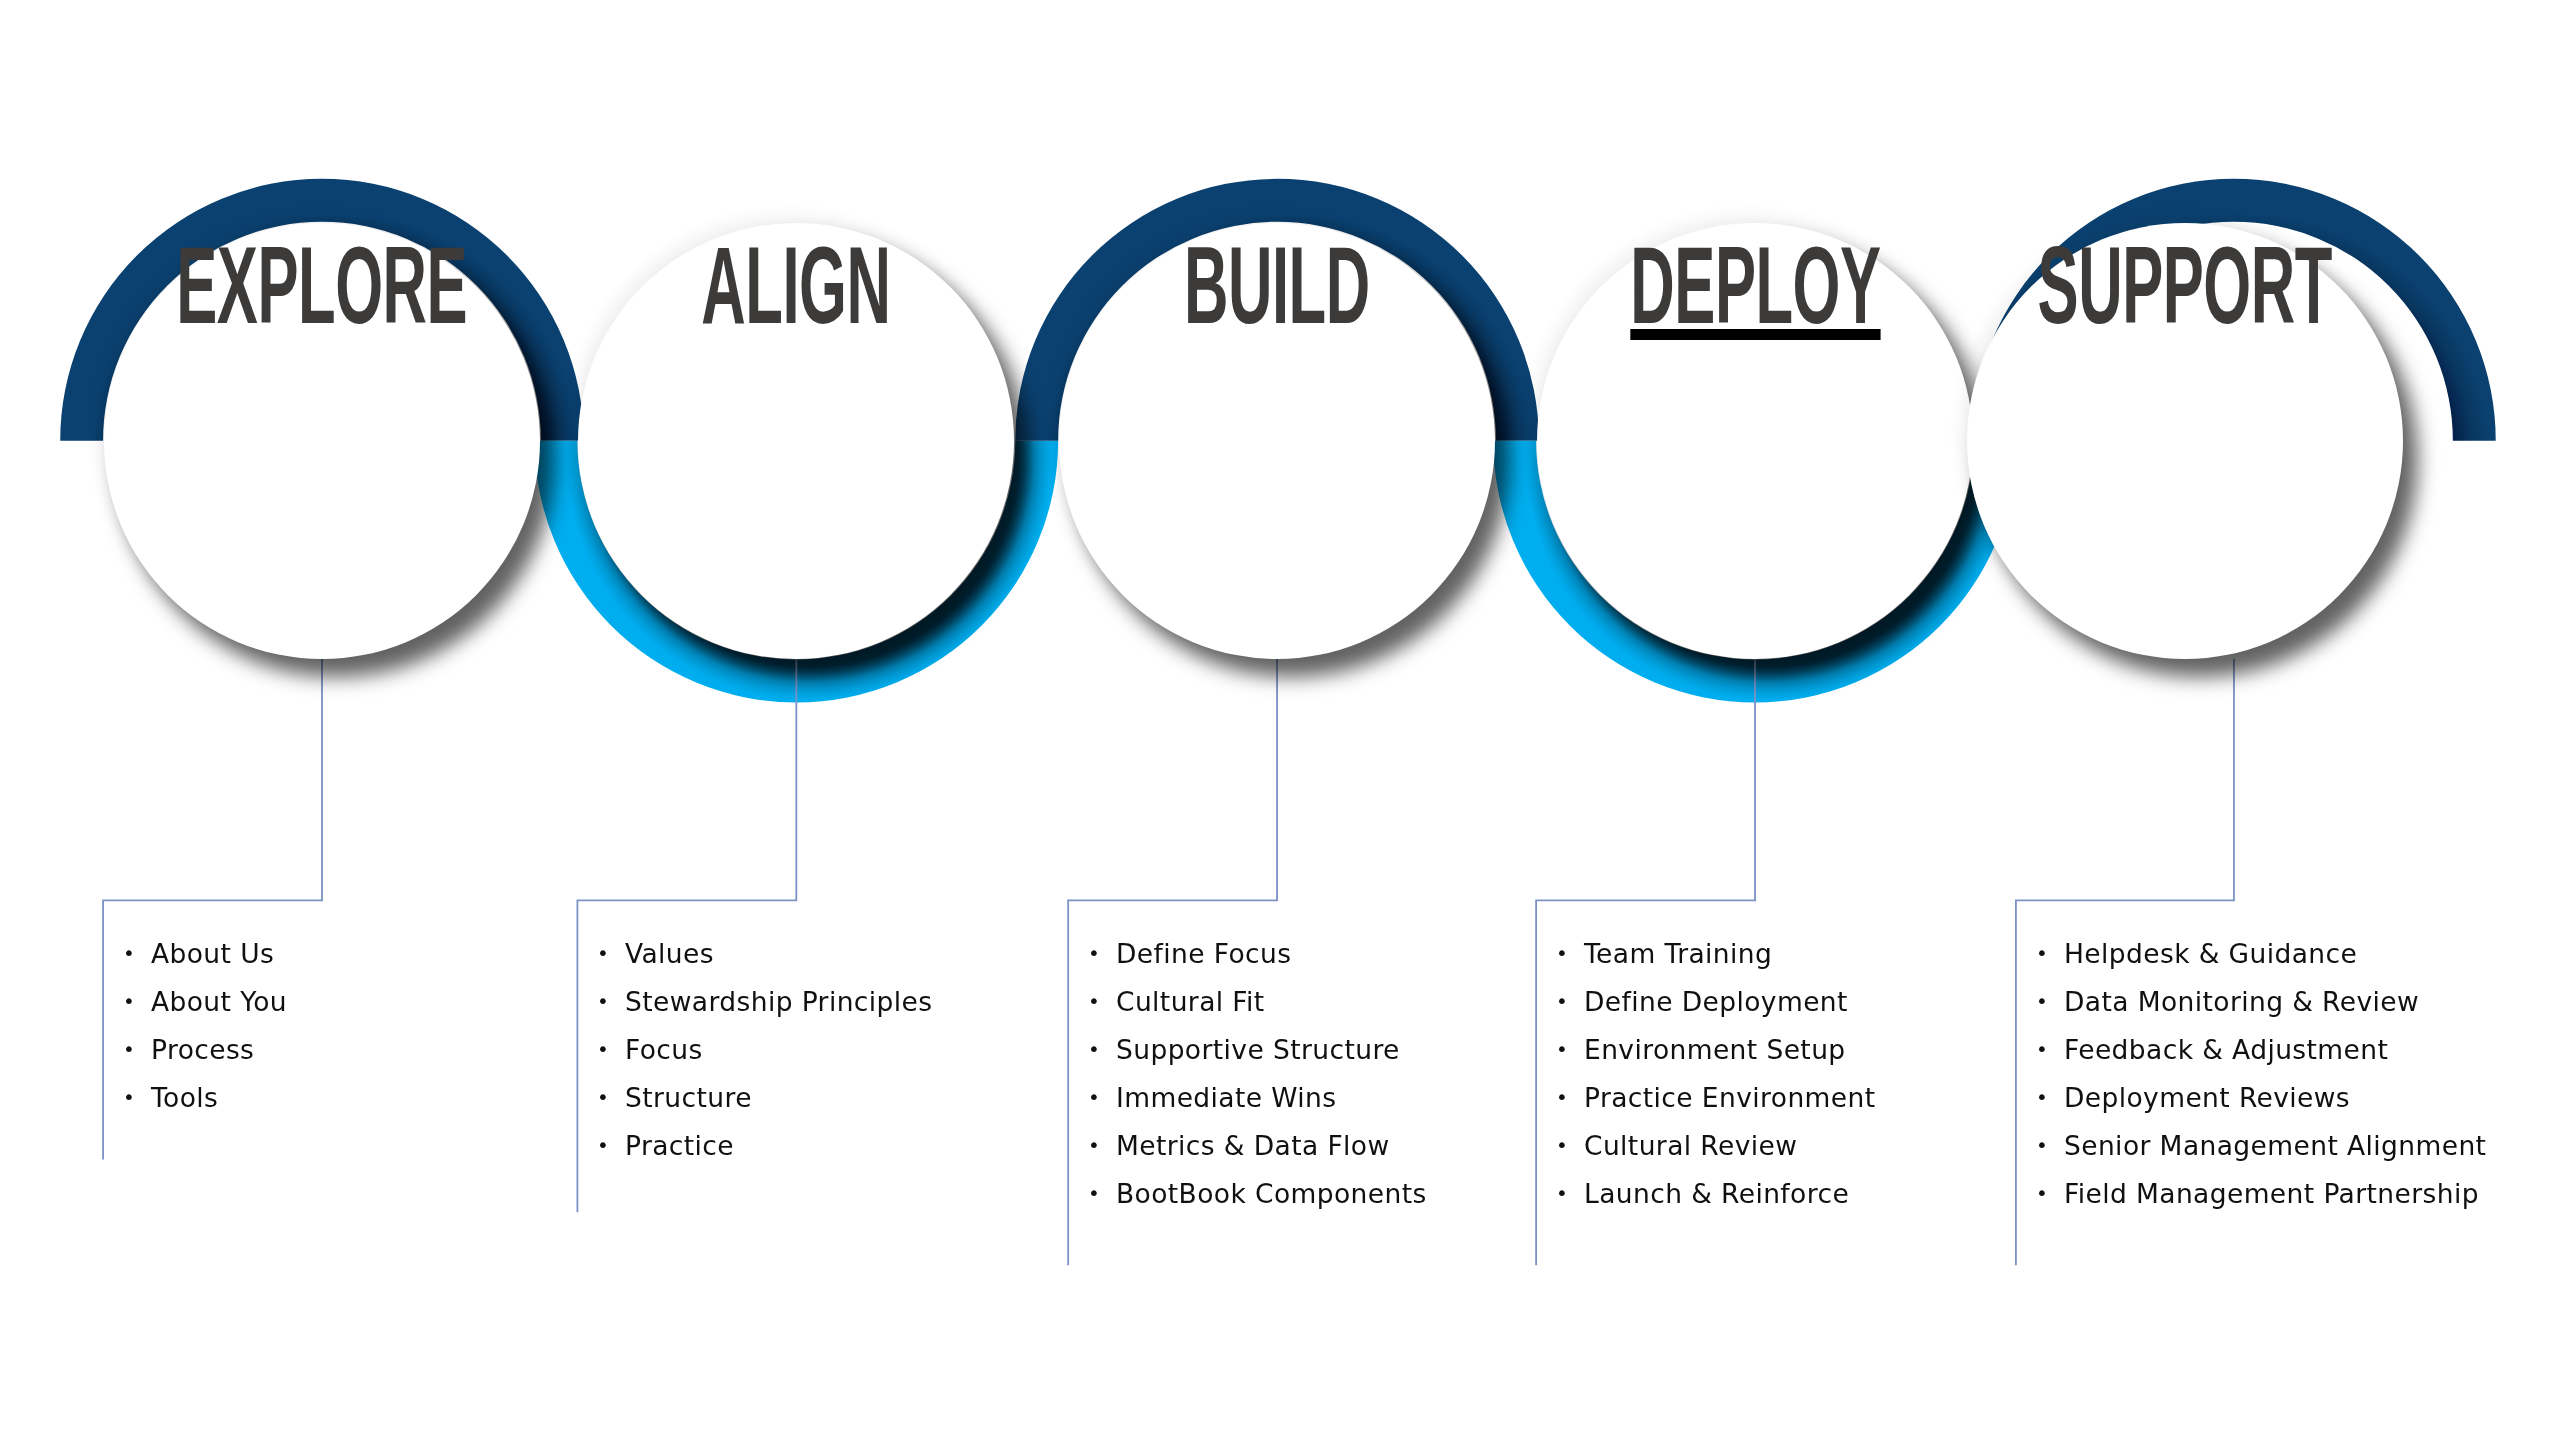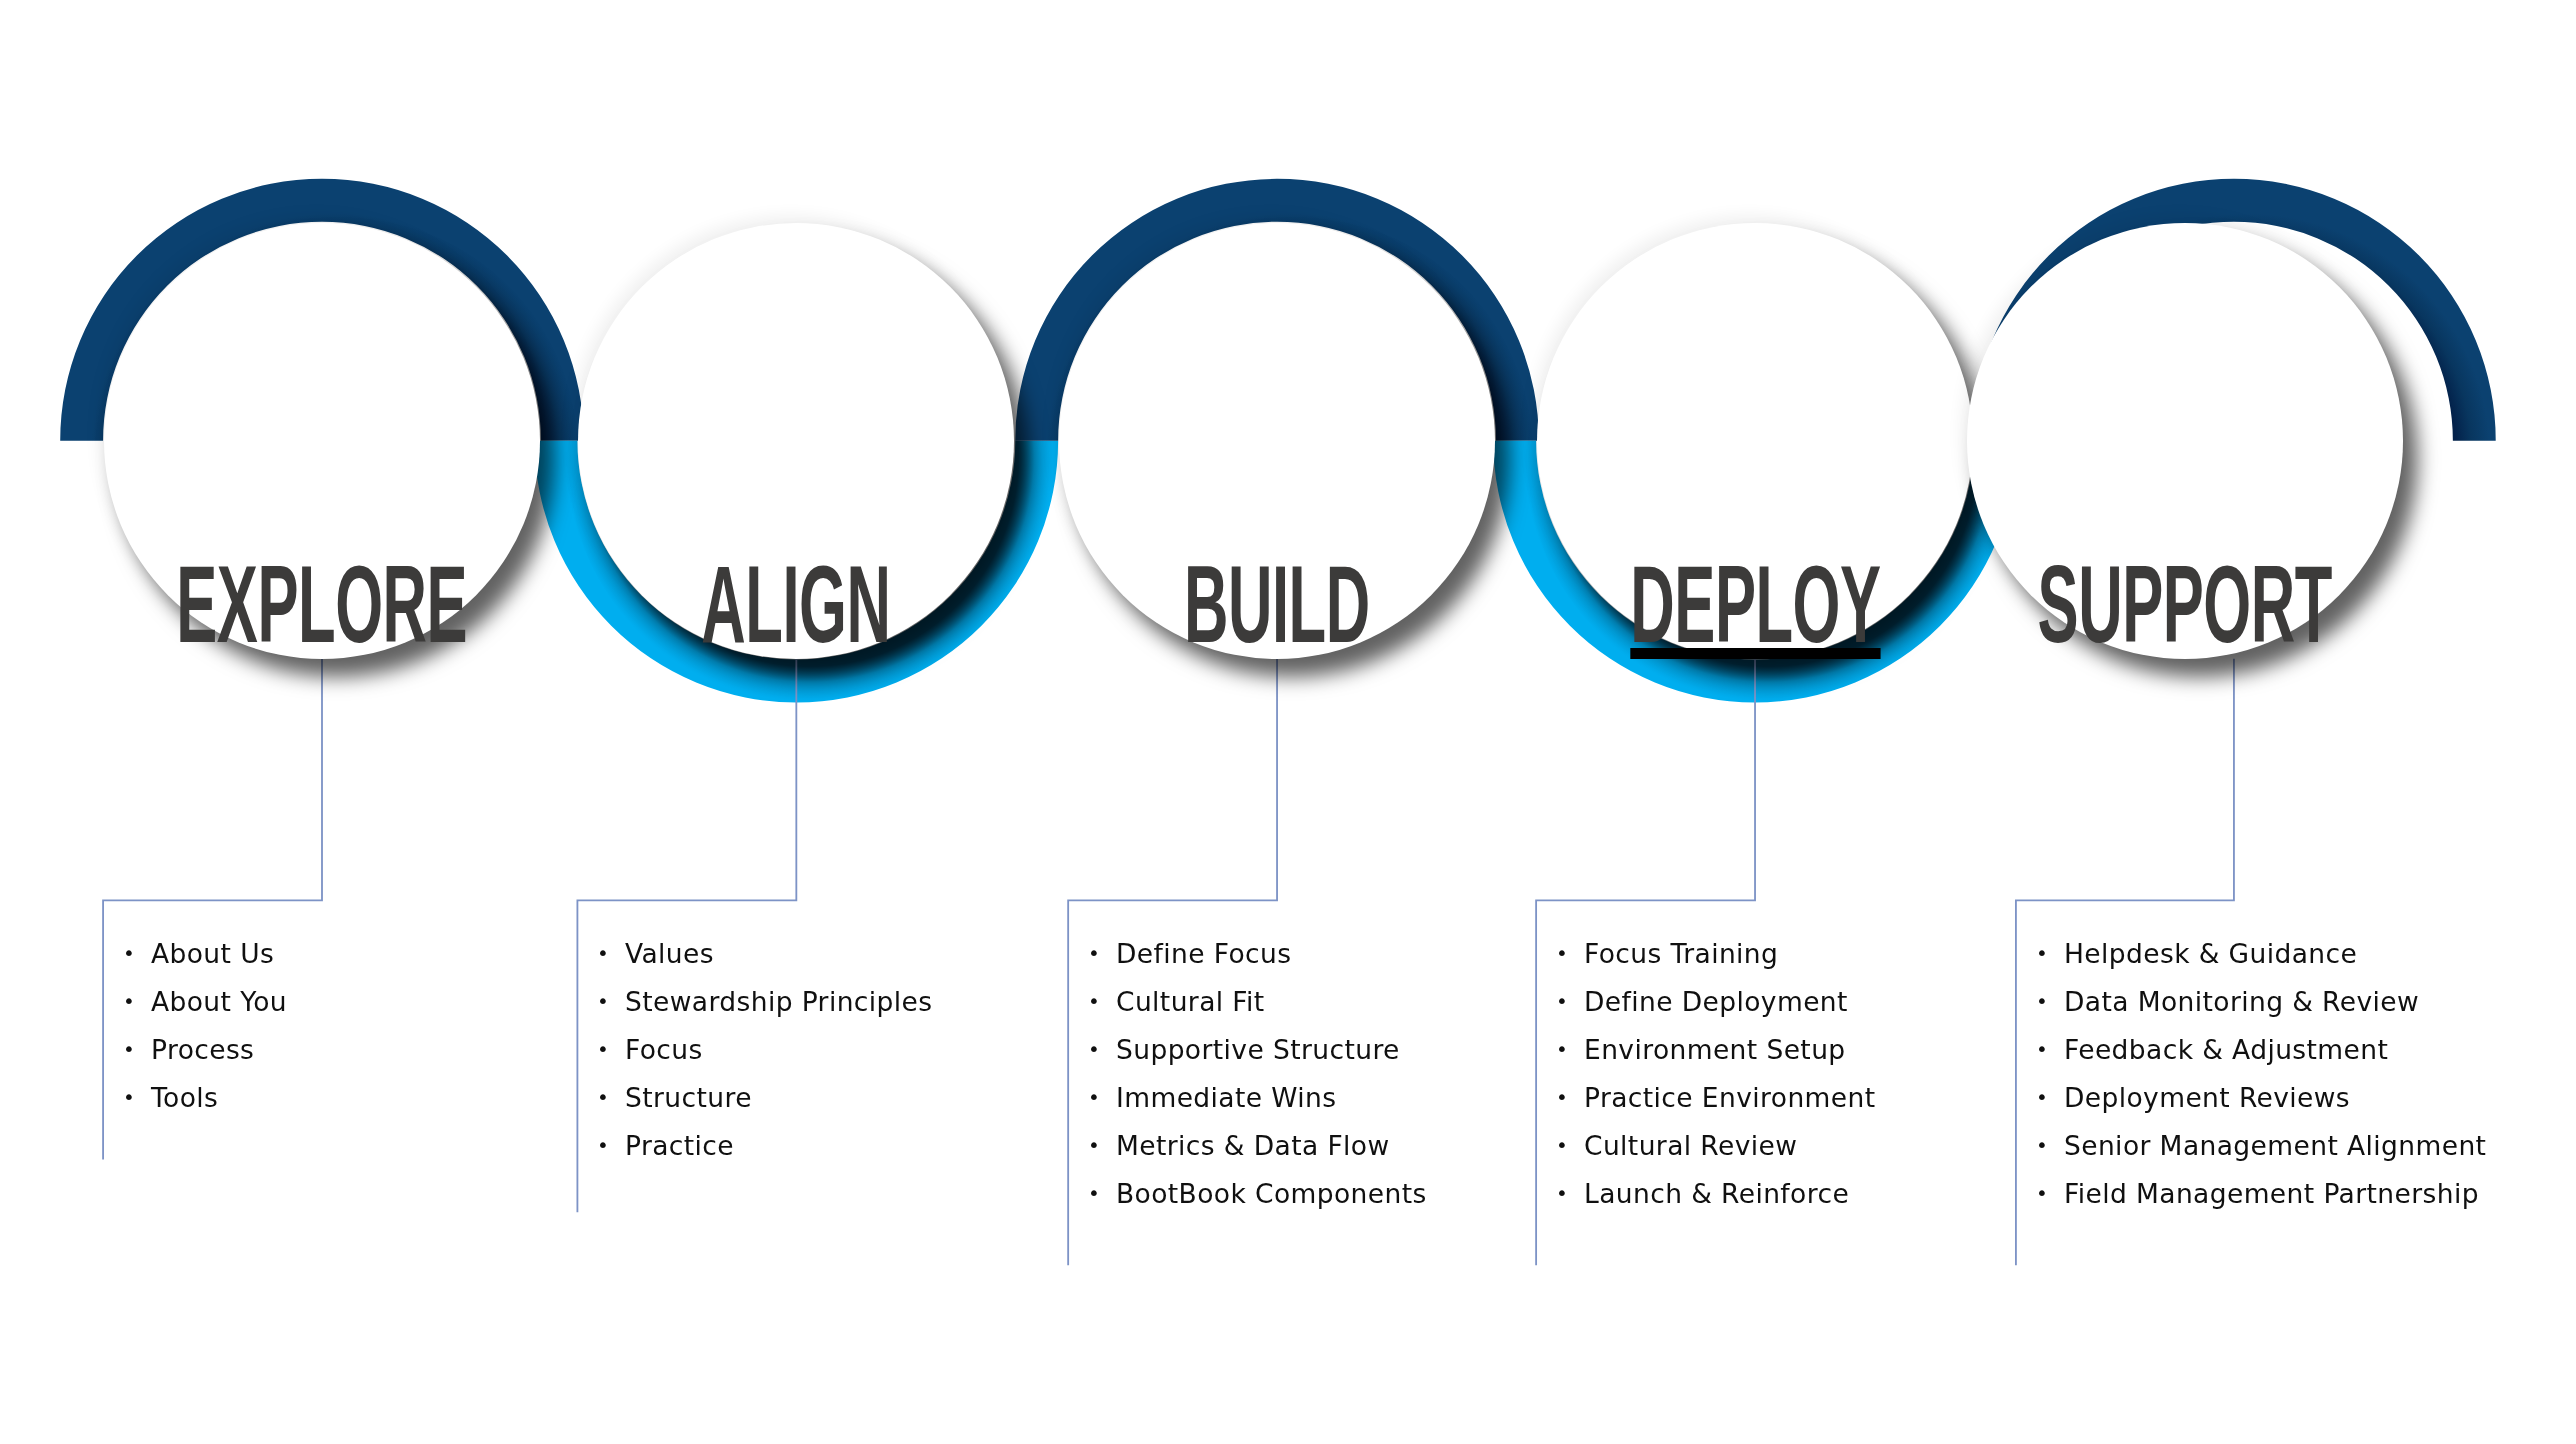--- a/index.html
+++ b/index.html
@@ -3,21 +3,21 @@
 <meta charset="utf-8">
 <style>
   html, body { margin: 0; padding: 0; background: #ffffff; }
   body { width: 2576px; height: 1445px; position: relative; overflow: hidden; font-family: "DejaVu Sans", sans-serif; }
   #diagram { position: absolute; left: 0; top: 0; width: 2576px; height: 1445px; }
   svg.layer { position: absolute; left: 0; top: 0; }
   .stage-circle {
     position: absolute; width: 436px; height: 436px; border-radius: 50%;
     background: #ffffff;
     box-shadow: 14.6px 18px 20px rgba(0,0,0,0.62), -5.5px -7.3px 16.4px rgba(0,0,0,0.06);
-    display: flex; align-items: flex-end; justify-content: center;
+    display: flex; align-items: flex-start; justify-content: center;
   }
   .stage-title {
     font-family: "Liberation Sans", sans-serif; font-weight: 700; font-size: 110px;
     color: #3c3b3a; line-height: 1; letter-spacing: -0.9px;
     transform: scaleX(0.56); white-space: nowrap; display: inline-block;
     margin-top: 7.3px;
   }
   .stage-list { position: absolute; top: 930px; margin: 0; padding: 0; list-style: none; }
   .stage-list li {
     position: relative; height: 48px; line-height: 47px; font-size: 26.5px; color: #101010;
@@ -115,21 +115,21 @@
       </ul>
       <ul class="stage-list" style="left: 1068px;">
         <li style="color: rgb(16, 16, 16);"><span class="bullet">•</span><span>Define Focus</span></li>
         <li style="color: rgb(16, 16, 16);"><span class="bullet">•</span><span>Cultural Fit</span></li>
         <li style="color: rgb(16, 16, 16);"><span class="bullet">•</span><span>Supportive Structure</span></li>
         <li style="color: rgb(16, 16, 16);"><span class="bullet">•</span><span>Immediate Wins</span></li>
         <li style="color: rgb(16, 16, 16);"><span class="bullet">•</span><span>Metrics &amp; Data Flow</span></li>
         <li style="color: rgb(16, 16, 16);"><span class="bullet">•</span><span>BootBook Components</span></li>
       </ul>
       <ul class="stage-list" style="left: 1536px;">
-        <li style="color: rgb(16, 16, 16);"><span class="bullet">•</span><span>Focus Training</span></li>
+        <li style="color: rgb(16, 16, 16);"><span class="bullet">•</span><span>Team Training</span></li>
         <li style="color: rgb(16, 16, 16);"><span class="bullet">•</span><span>Define Deployment</span></li>
         <li style="color: rgb(16, 16, 16);"><span class="bullet">•</span><span>Environment Setup</span></li>
         <li style="color: rgb(16, 16, 16);"><span class="bullet">•</span><span>Practice Environment</span></li>
         <li style="color: rgb(16, 16, 16);"><span class="bullet">•</span><span>Cultural Review</span></li>
         <li style="color: rgb(16, 16, 16);"><span class="bullet">•</span><span>Launch &amp; Reinforce</span></li>
       </ul>
       <ul class="stage-list" style="left: 2016px;">
         <li style="color: rgb(16, 16, 16);"><span class="bullet">•</span><span>Helpdesk &amp; Guidance</span></li>
         <li style="color: rgb(16, 16, 16);"><span class="bullet">•</span><span>Data Monitoring &amp; Review</span></li>
         <li style="color: rgb(16, 16, 16);"><span class="bullet">•</span><span>Feedback &amp; Adjustment</span></li>

